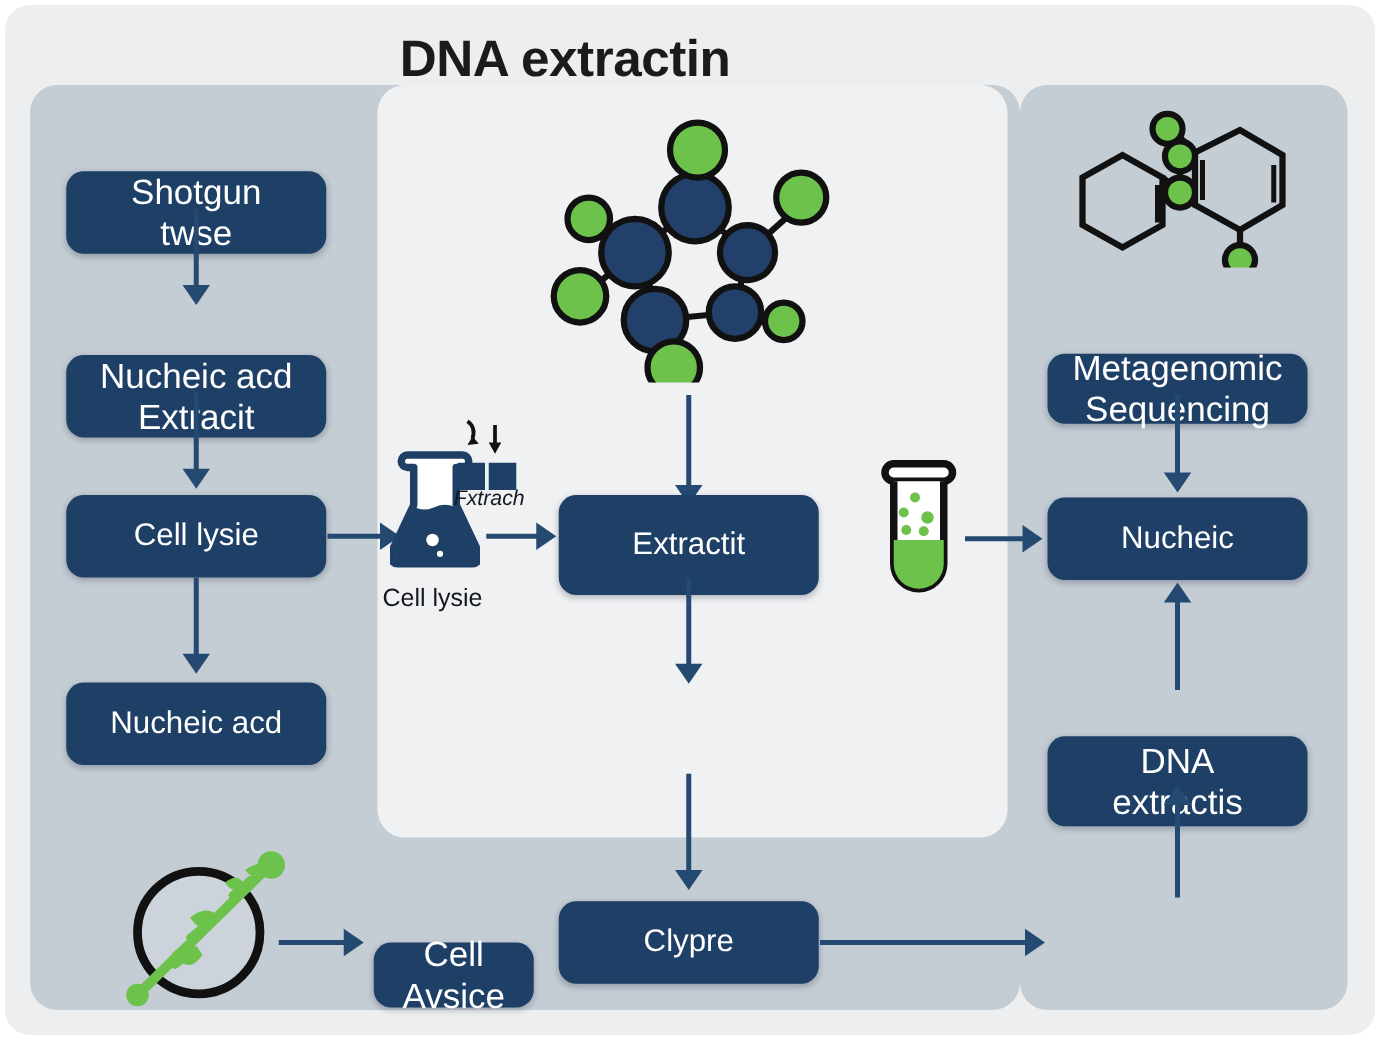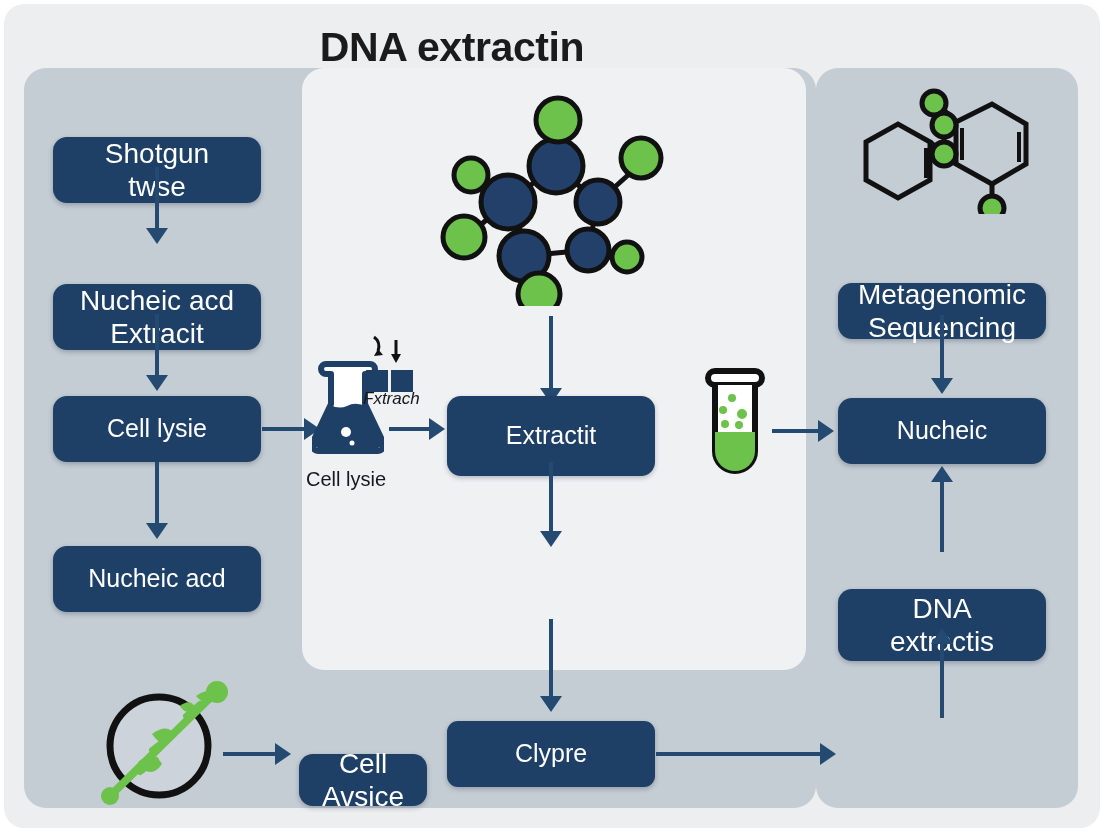--- a/index.html
+++ b/index.html
@@ -265,19 +265,19 @@
         <line x1="90" y1="40" x2="104" y2="28"></line>
       </g>
     </svg>
   </div>
 
   <div class="line-h" style="left:223px;top:752px;width:54px;"></div>
   <div class="head-right" style="left:275px;top:743px;"></div>
 
   <div class="node two-line" style="left:299px;top:718px;width:128px;height:52px;">Cell<br>Avsice</div>
 
-  <div class="node" style="left:447px;top:721px;width:208px;height:66px;border-radius:11px;">Clypre</div>
+  <div class="node" style="left:447px;top:721px;width:208px;height:66px;">Clypre</div>
 
   <div class="line-h" style="left:656px;top:752px;width:166px;"></div>
   <div class="head-right" style="left:820px;top:743px;"></div>
 
 
 </div>
 
 </body></html>

